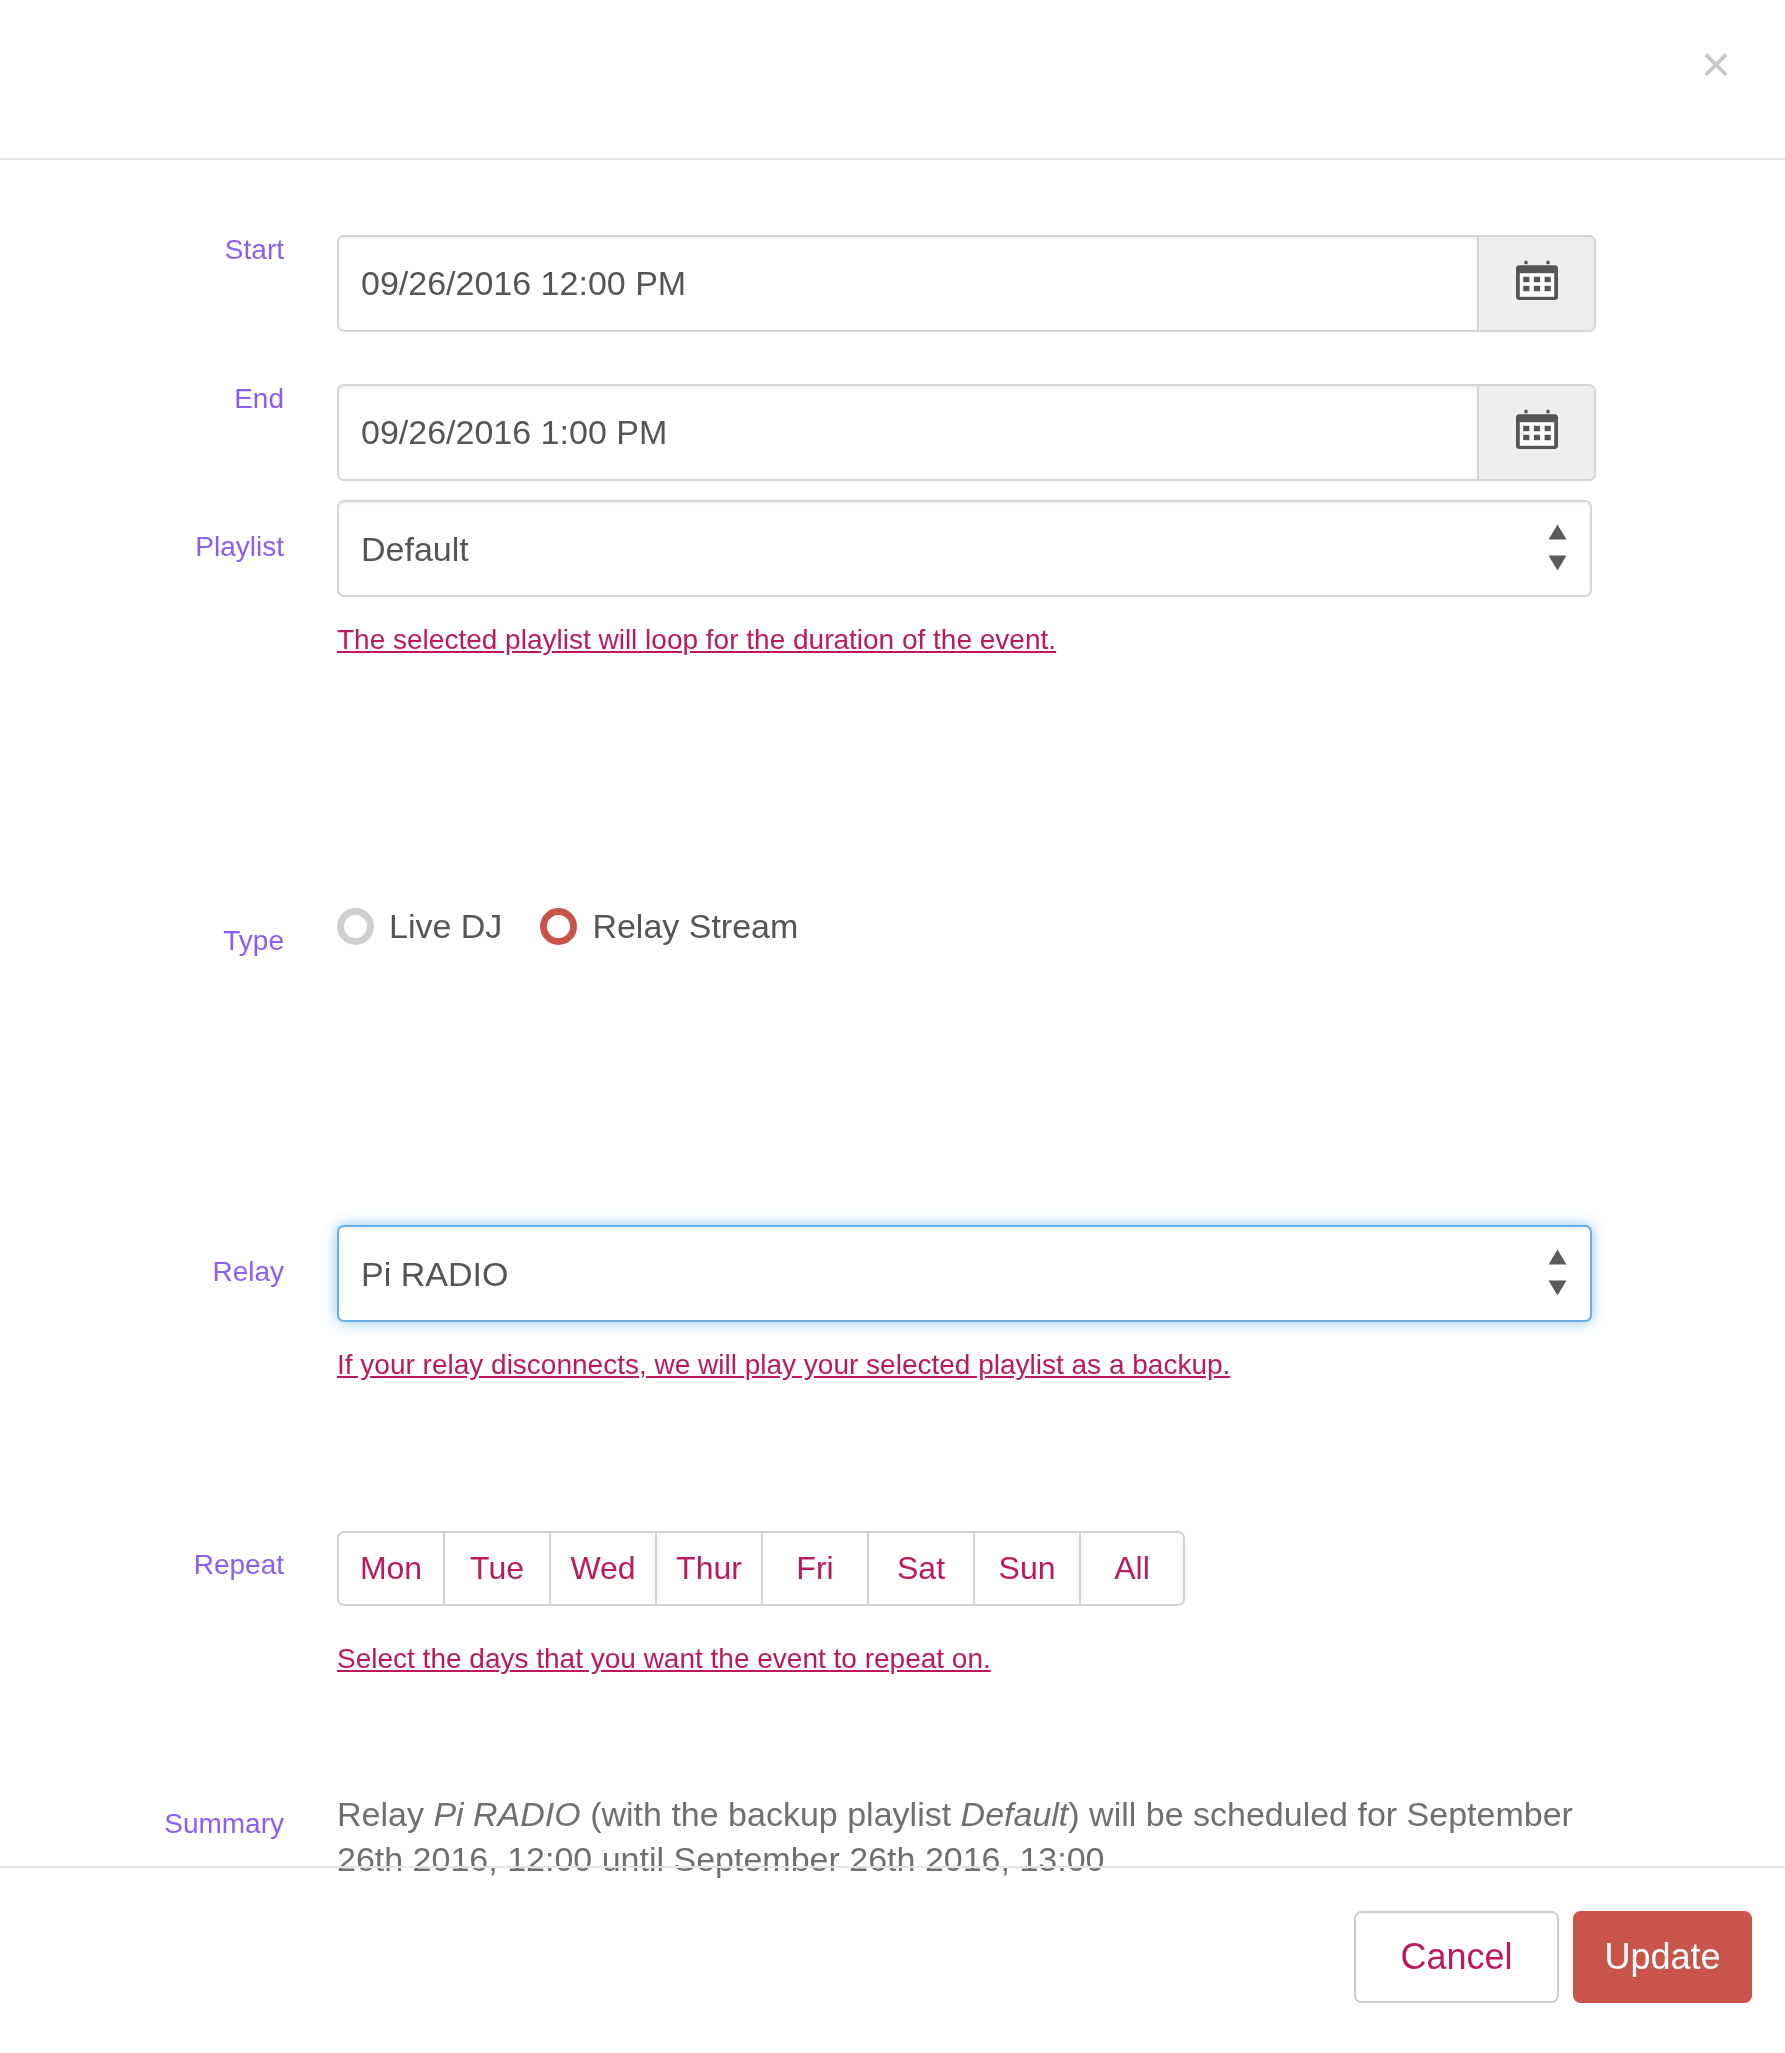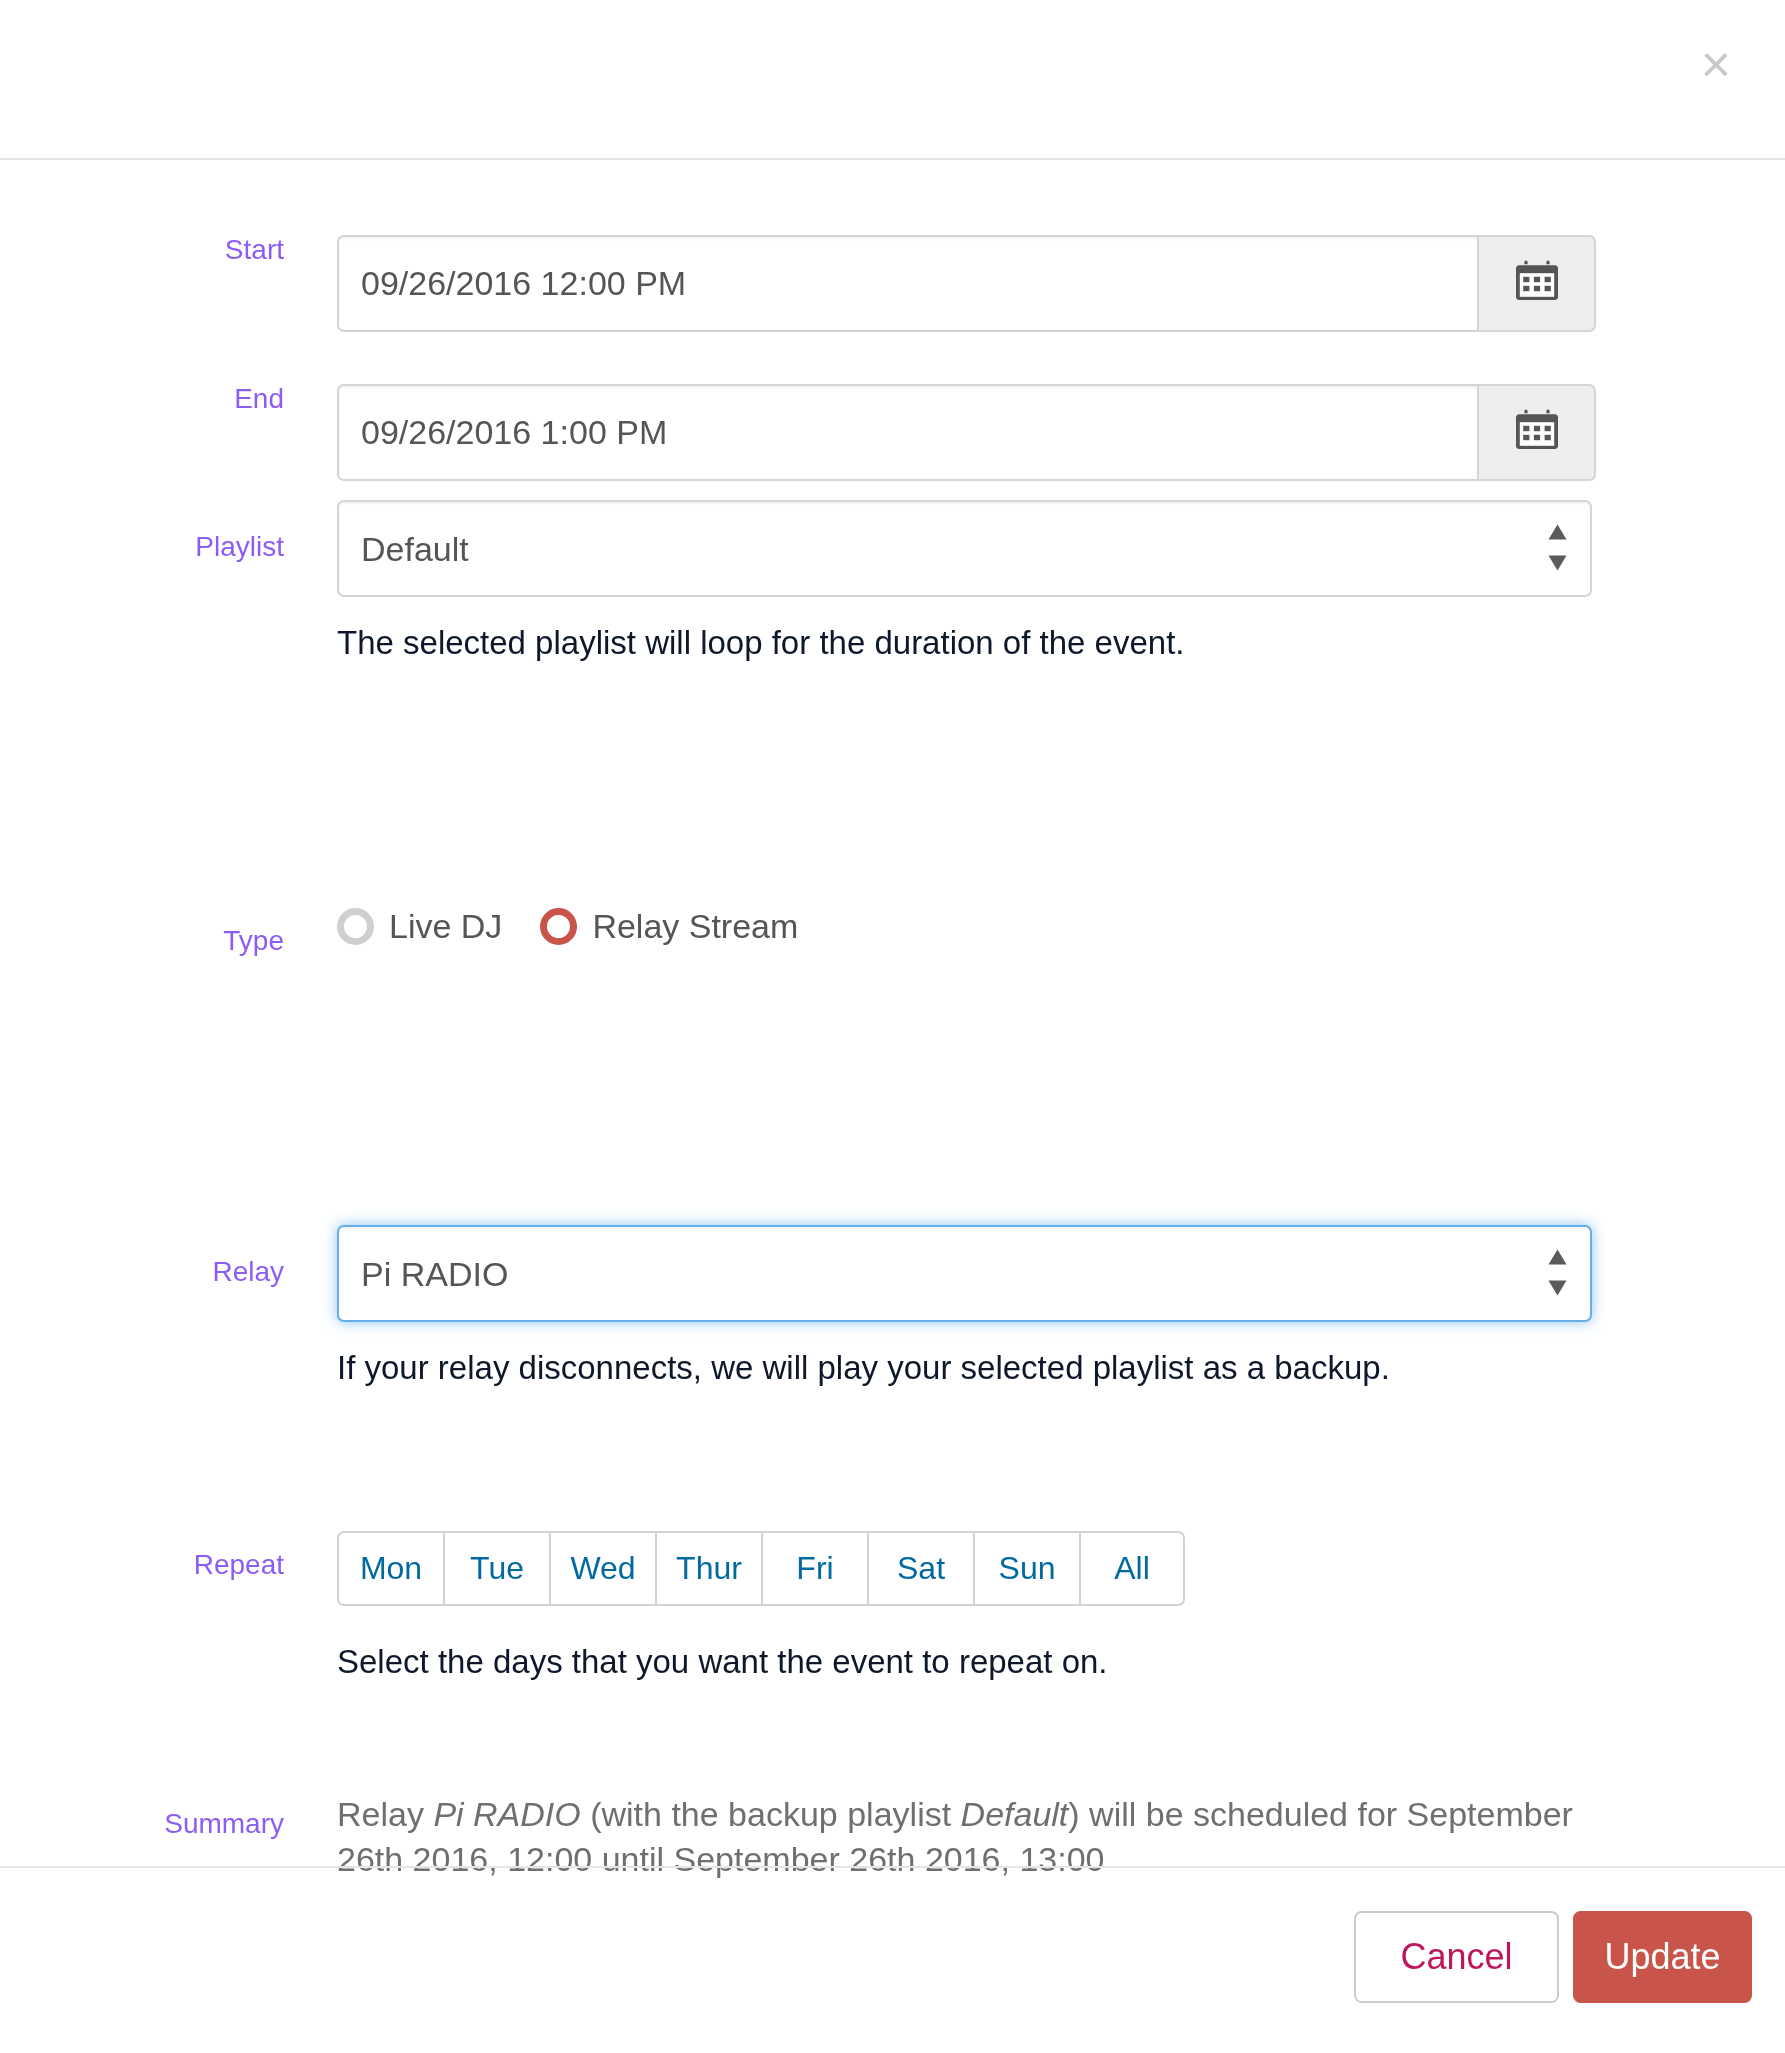--- a/index.html
+++ b/index.html
@@ -141,25 +141,26 @@
   }
   .select-arrows {
     position: absolute;
     right: 22px;
     top: 50%;
     transform: translateY(-50%);
     pointer-events: none;
   }
 
   .help-text {
-    font-size: 33px;
-    color: #0f172a;
+    font-size: 28px;
+    color: #be185d;
     line-height: 1.25;
     width: 1277px;
     font-weight: 400;
+    text-decoration: underline;
   }
 
   
   .radio-row { display: flex; align-items: center; }
   .radio-item {
     display: flex;
     align-items: center;
     cursor: pointer;
   }
   .radio-mark {
@@ -180,21 +181,21 @@
   
   .btn-group { display: flex; }
   .day-btn {
     height: 75px;
     min-width: 106px;
     padding: 0 18.4px;
     background: #ffffff;
     border: 2.5px solid #d3d3d3;
     border-right-width: 0;
     font-size: 32px;
-    color: #0369a1;
+    color: #be185d;
     font-family: "Liberation Sans", sans-serif;
     cursor: pointer;
     display: flex;
     align-items: center;
     justify-content: center;
   }
   .day-btn:first-child { border-radius: 6.7px 0 0 6.7px; }
   .day-btn:last-child { border-radius: 0 6.7px 6.7px 0; border-right-width: 2.5px; }
 
   

